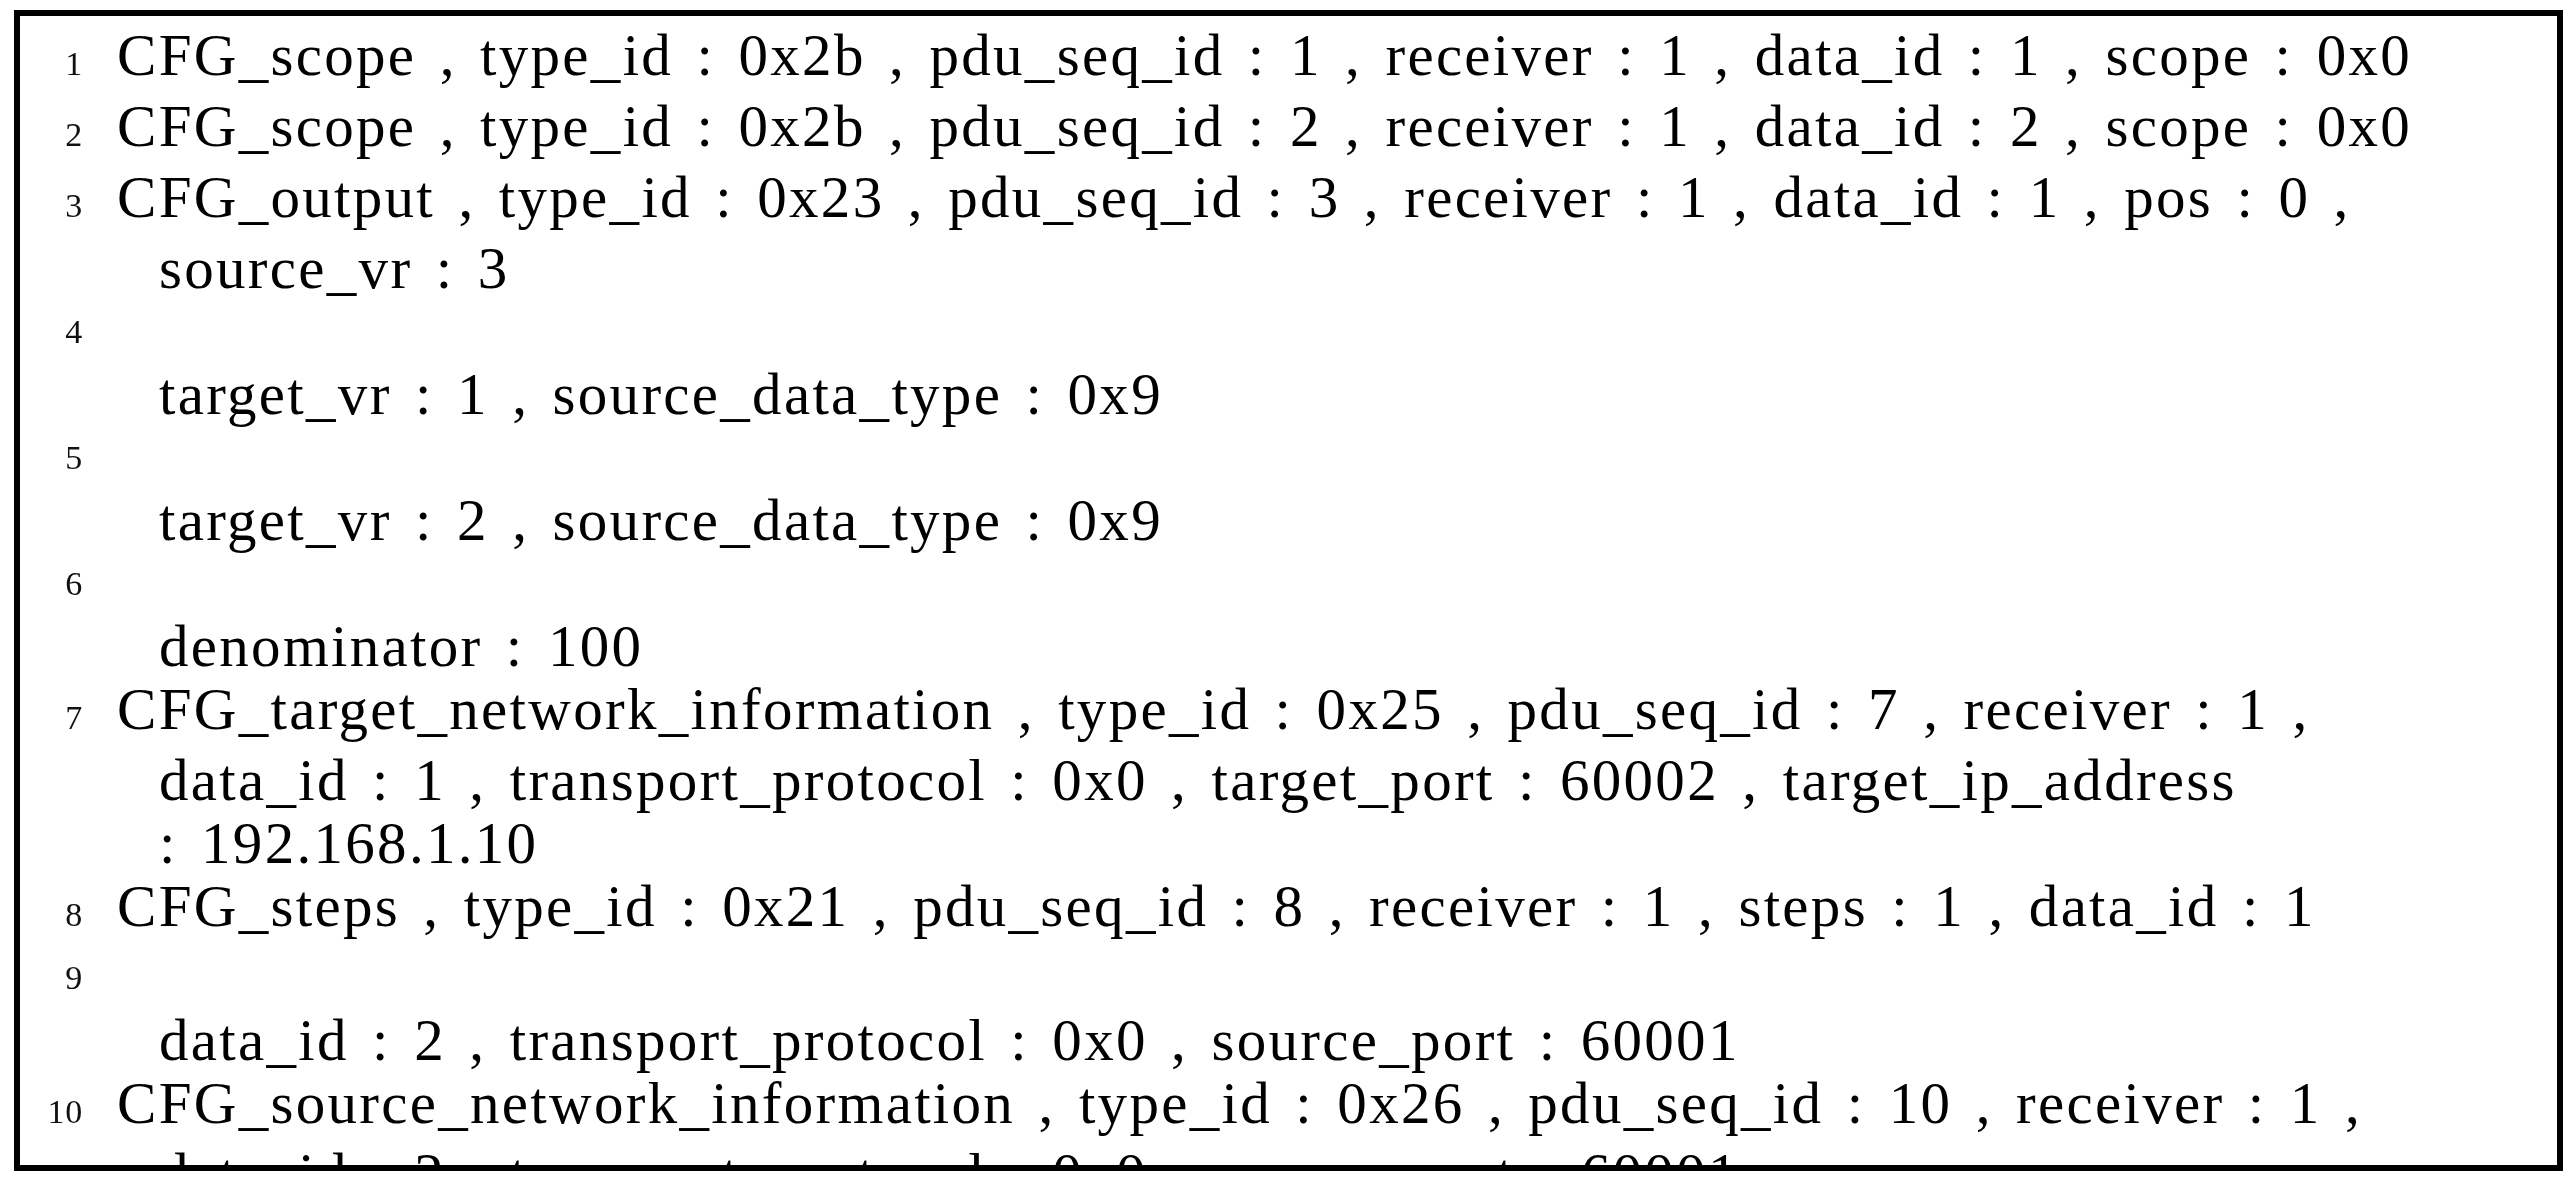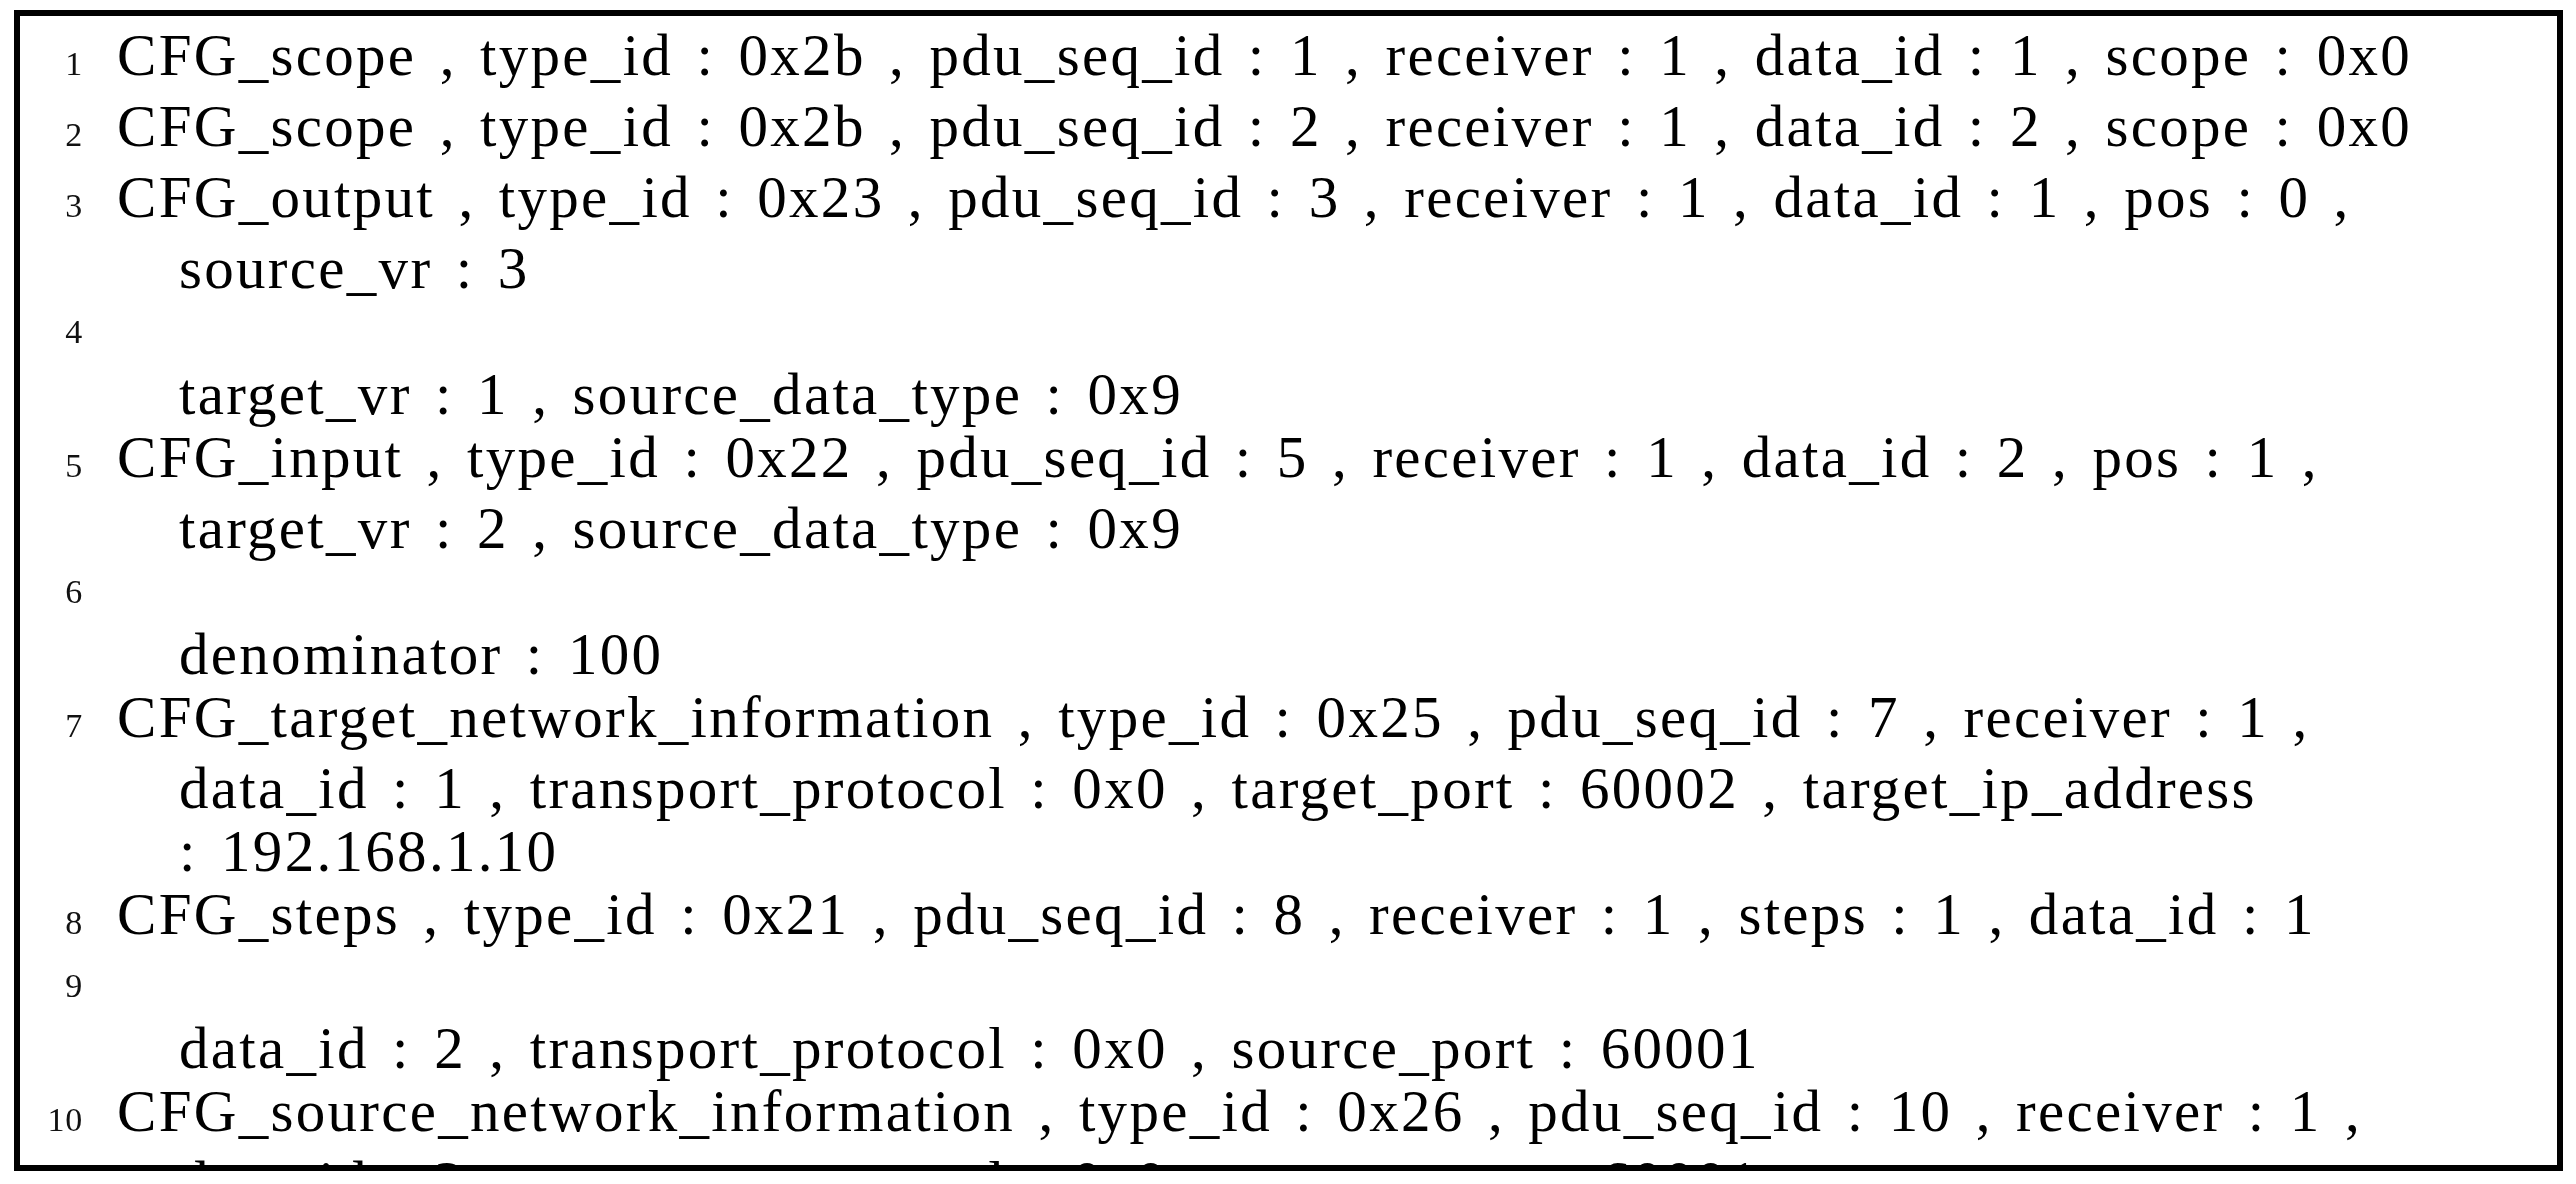--- a/index.html
+++ b/index.html
@@ -40,35 +40,35 @@
     letter-spacing: 0.8px;
     color: #111111;
   }
   .code {
     font-size: 59px;
     letter-spacing: 2.3px;
     word-spacing: 6.3px;
     margin-left: 34px;
   }
   .code.cont {
-    margin-left: 96px;
+    margin-left: 76px;
   }
 </style>
 </head>
 <body>
 
 <div class="listing-box">
   <div>
       <div class="row"><span class="gutter">1</span><span class="code">CFG_scope , type_id : 0x2b , pdu_seq_id : 1 , receiver : 1 , data_id : 1 , scope : 0x0</span></div>
       <div class="row"><span class="gutter">2</span><span class="code">CFG_scope , type_id : 0x2b , pdu_seq_id : 2 , receiver : 1 , data_id : 2 , scope : 0x0</span></div>
       <div class="row"><span class="gutter">3</span><span class="code">CFG_output , type_id : 0x23 , pdu_seq_id : 3 , receiver : 1 , data_id : 1 , pos : 0 ,</span></div>
       <div class="row"><span class="gutter"></span><span class="code cont">source_vr : 3</span></div>
       <div class="row"><span class="gutter">4</span></div>
       <div class="row"><span class="gutter"></span><span class="code cont">target_vr : 1 , source_data_type : 0x9</span></div>
-      <div class="row"><span class="gutter">5</span><span class="code">CFG_input , type_id : 0x22 , pdu_seq_id : 5 , receiver : 1 , data_id : 2 , pos : 1 ,</span></div>
+      <div class="row"><span class="gutter">5</span></div>
       <div class="row"><span class="gutter"></span><span class="code cont">target_vr : 2 , source_data_type : 0x9</span></div>
       <div class="row"><span class="gutter">6</span></div>
       <div class="row"><span class="gutter"></span><span class="code cont">denominator : 100</span></div>
       <div class="row"><span class="gutter">7</span><span class="code">CFG_target_network_information , type_id : 0x25 , pdu_seq_id : 7 , receiver : 1 ,</span></div>
       <div class="row"><span class="gutter"></span><span class="code cont">data_id : 1 , transport_protocol : 0x0 , target_port : 60002 , target_ip_address</span></div>
       <div class="row"><span class="gutter"></span><span class="code cont">: 192.168.1.10</span></div>
       <div class="row"><span class="gutter">8</span><span class="code">CFG_steps , type_id : 0x21 , pdu_seq_id : 8 , receiver : 1 , steps : 1 , data_id : 1</span></div>
       <div class="row"><span class="gutter">9</span></div>
       <div class="row"><span class="gutter"></span><span class="code cont">data_id : 2 , transport_protocol : 0x0 , source_port : 60001</span></div>
       <div class="row"><span class="gutter">10</span><span class="code">CFG_source_network_information , type_id : 0x26 , pdu_seq_id : 10 , receiver : 1 ,</span></div>

